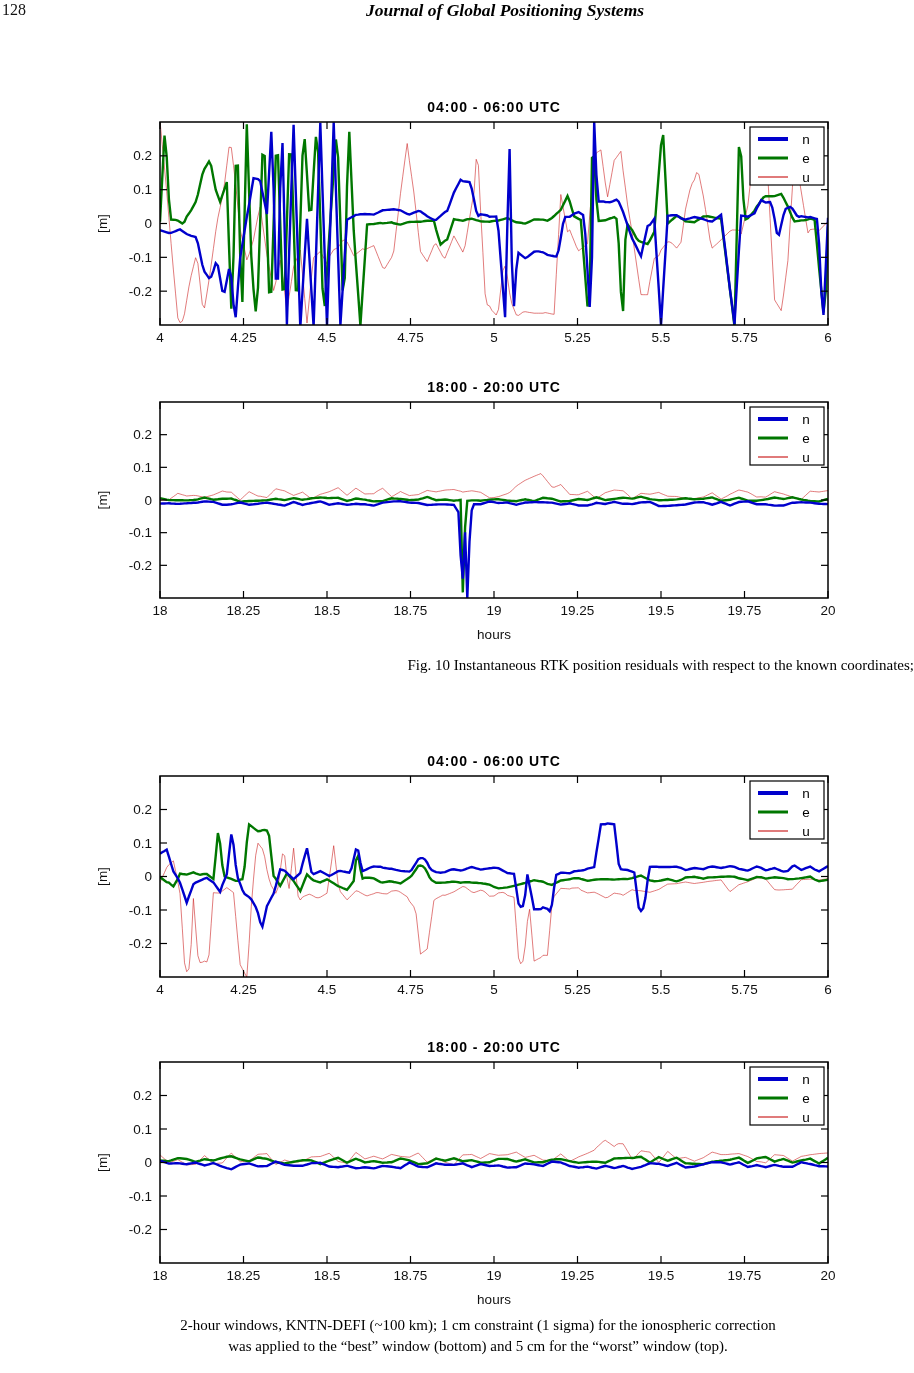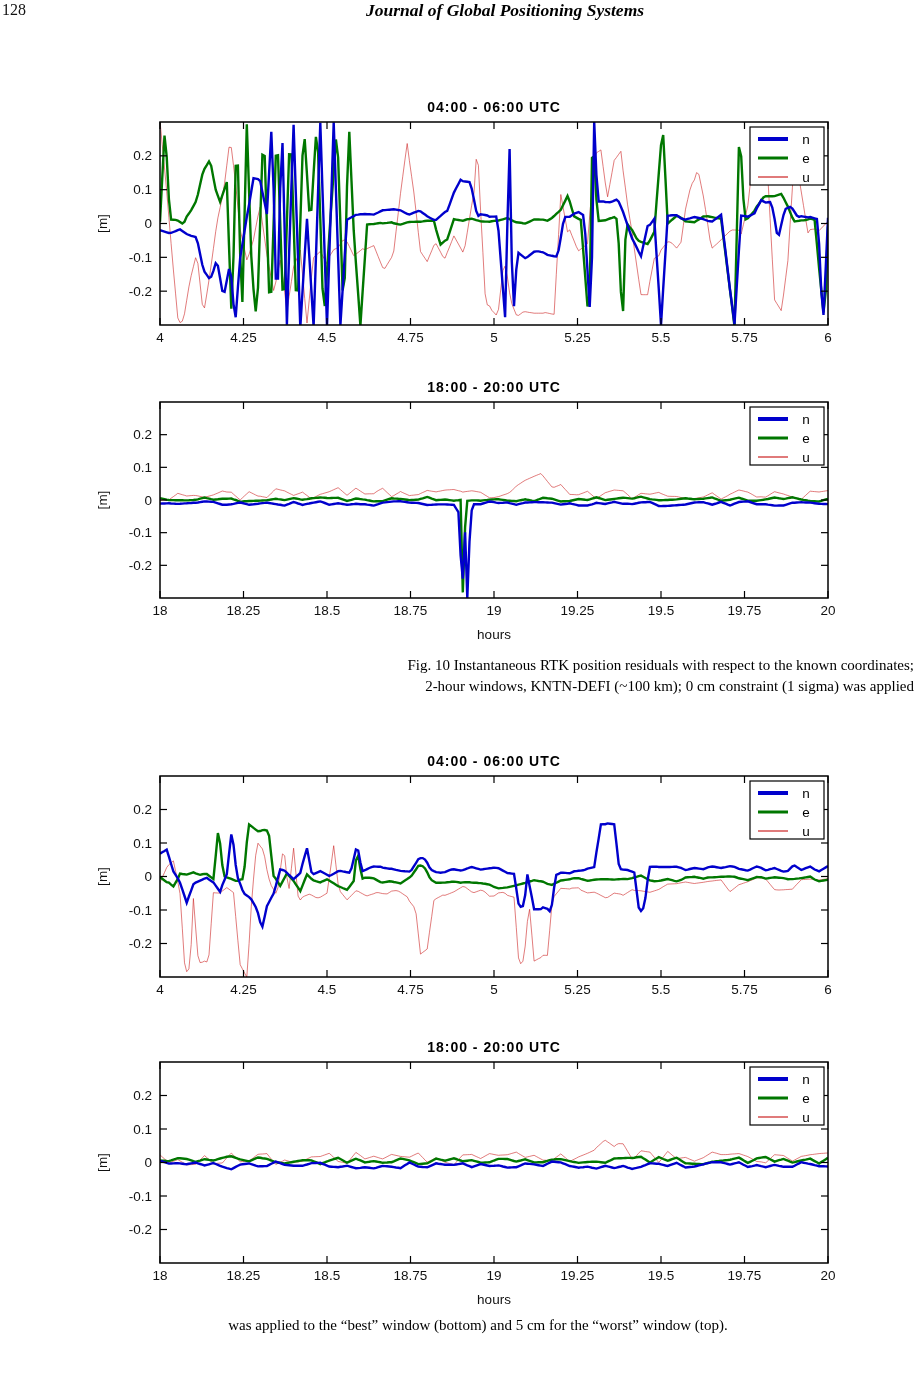--- a/index.html
+++ b/index.html
@@ -280,18 +280,18 @@
         <line x1="758" y1="1098" x2="788" y2="1098" stroke="#007700" stroke-width="3"></line>
         <text x="806" y="1102.5" text-anchor="middle" class="legtext">e</text>
         <line x1="758" y1="1117" x2="788" y2="1117" stroke="#cc2222" stroke-width="1.2"></line>
         <text x="806" y="1121.5" text-anchor="middle" class="legtext">u</text>
       </g>
     </g>
   </svg>
 
 <div class="caption caption-fig10">
   <div>Fig. 10 Instantaneous RTK position residuals with respect to the known coordinates;</div>
-  <div>2-hour windows, KNTN-DEFI (~100 km); 0 cm constraint (1 sigma) was applied</div>
 </div>
 
 <div class="caption caption-fig11">
+  <div>2-hour windows, KNTN-DEFI (~100 km); 1 cm constraint (1 sigma) for the ionospheric correction</div>
   <div>was applied to the “best” window (bottom) and 5 cm for the “worst” window (top).</div>
 </div>
 
 </body></html>

